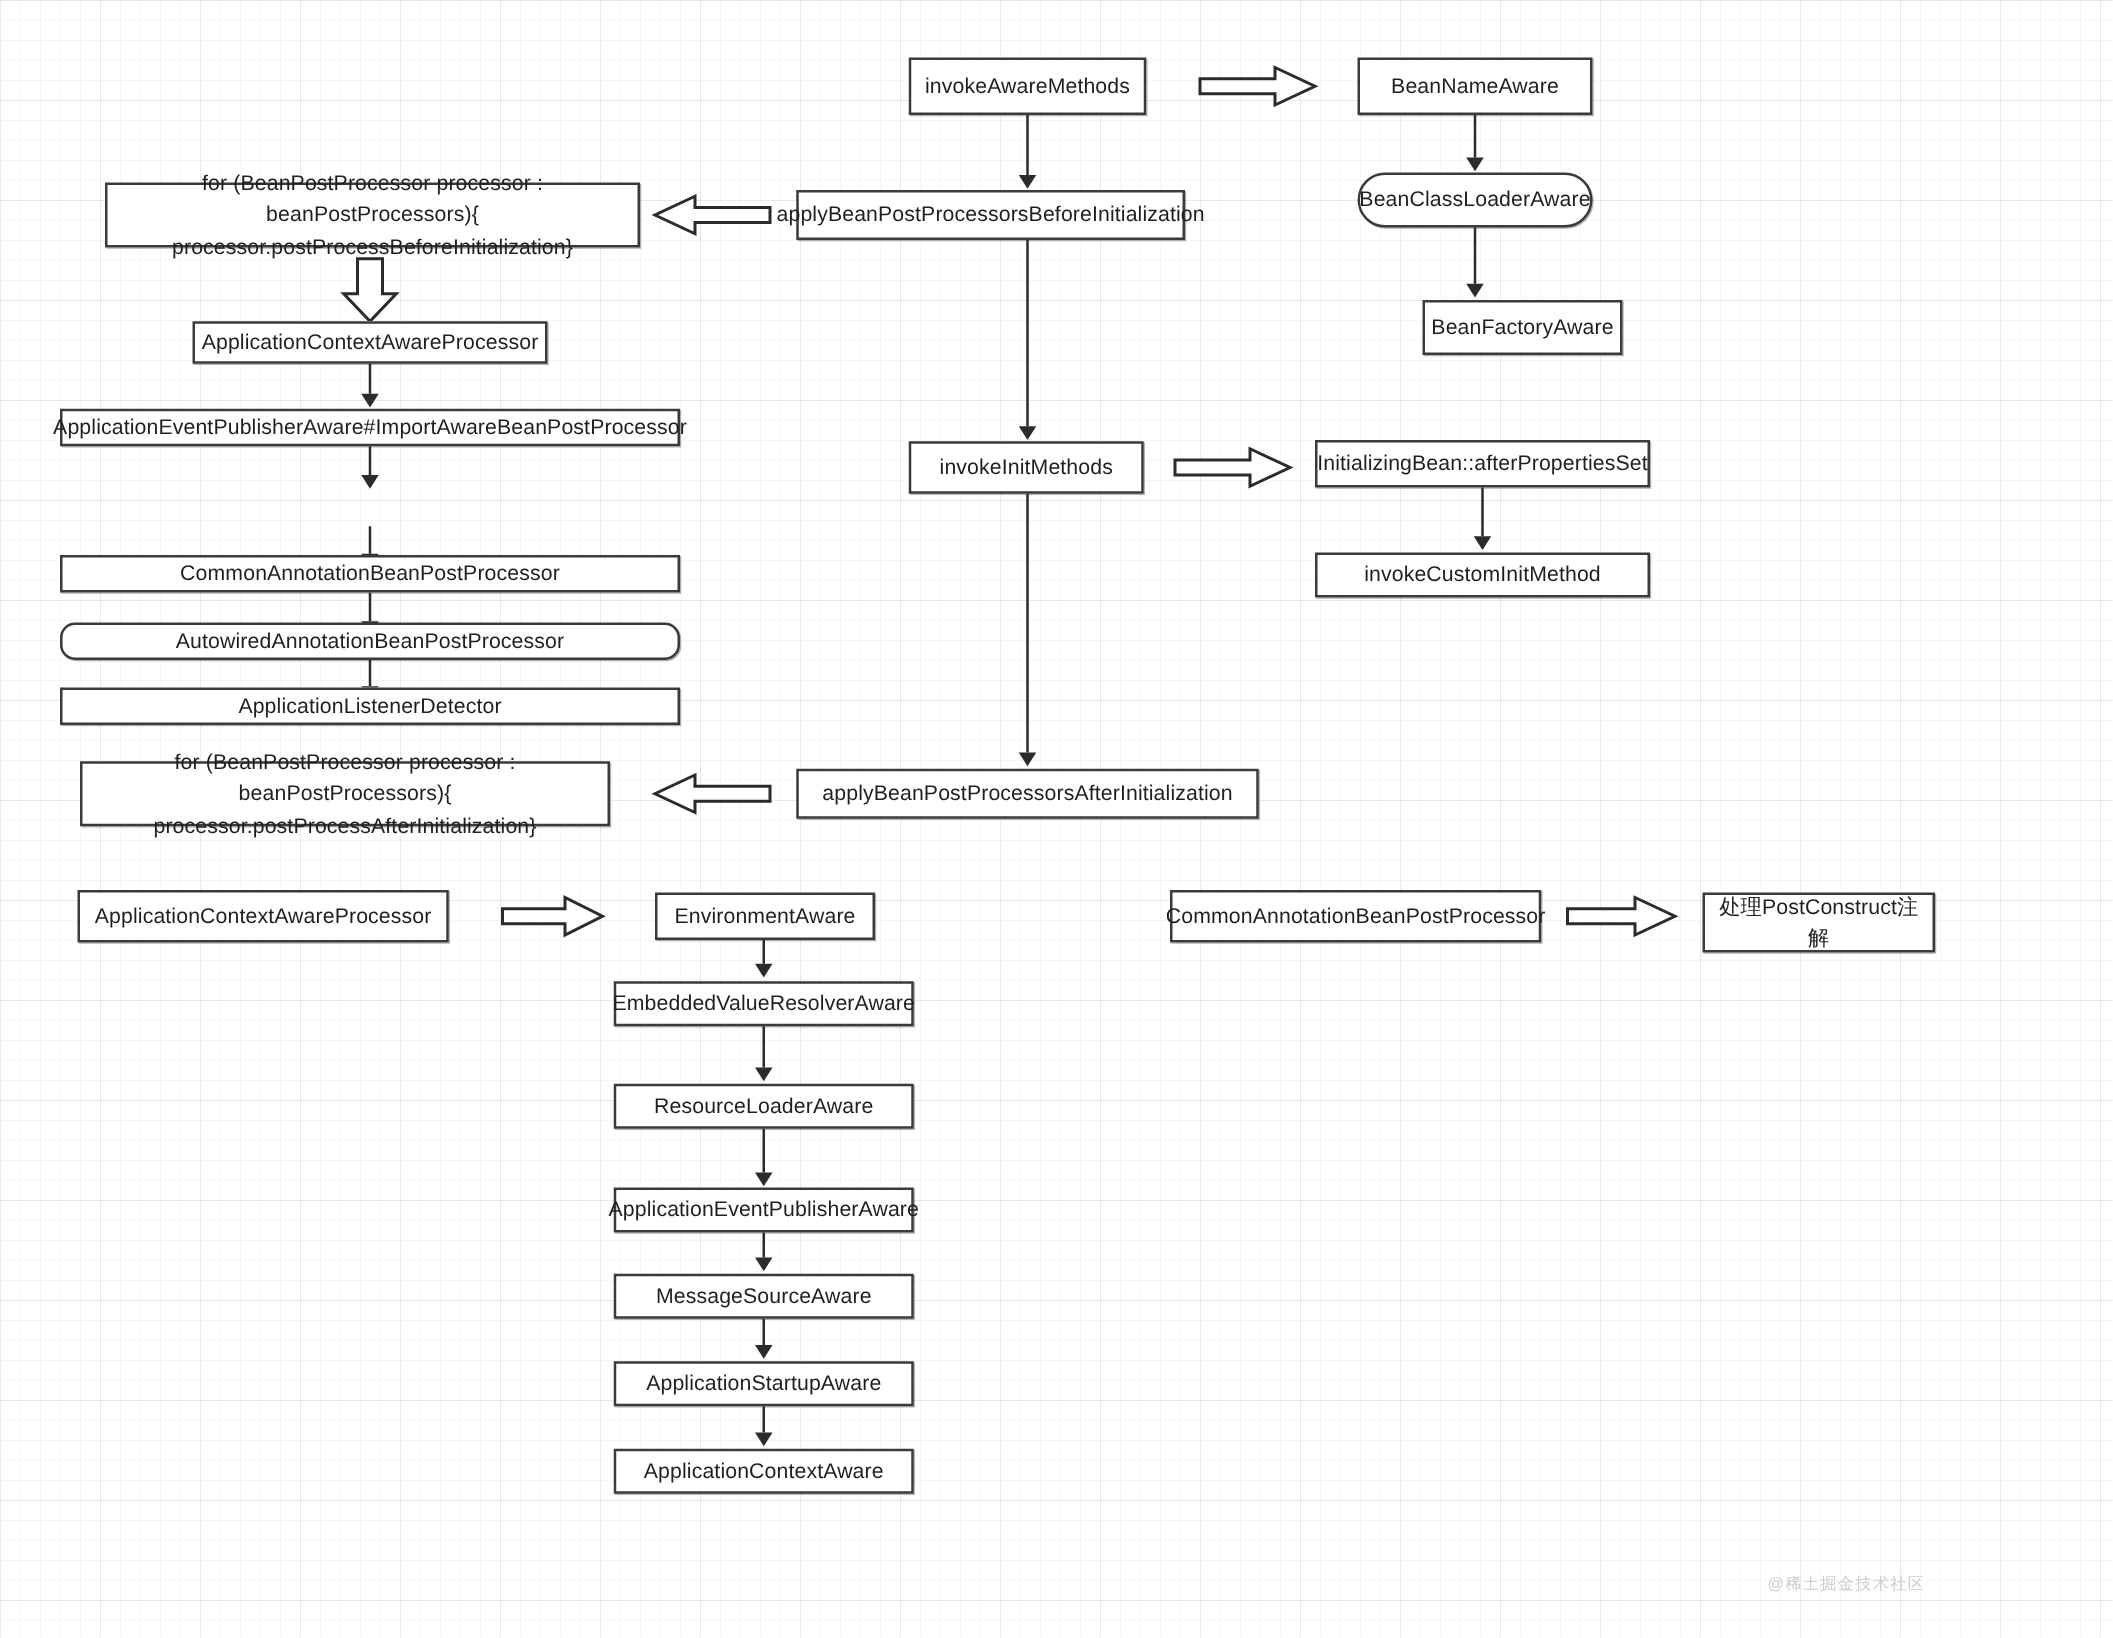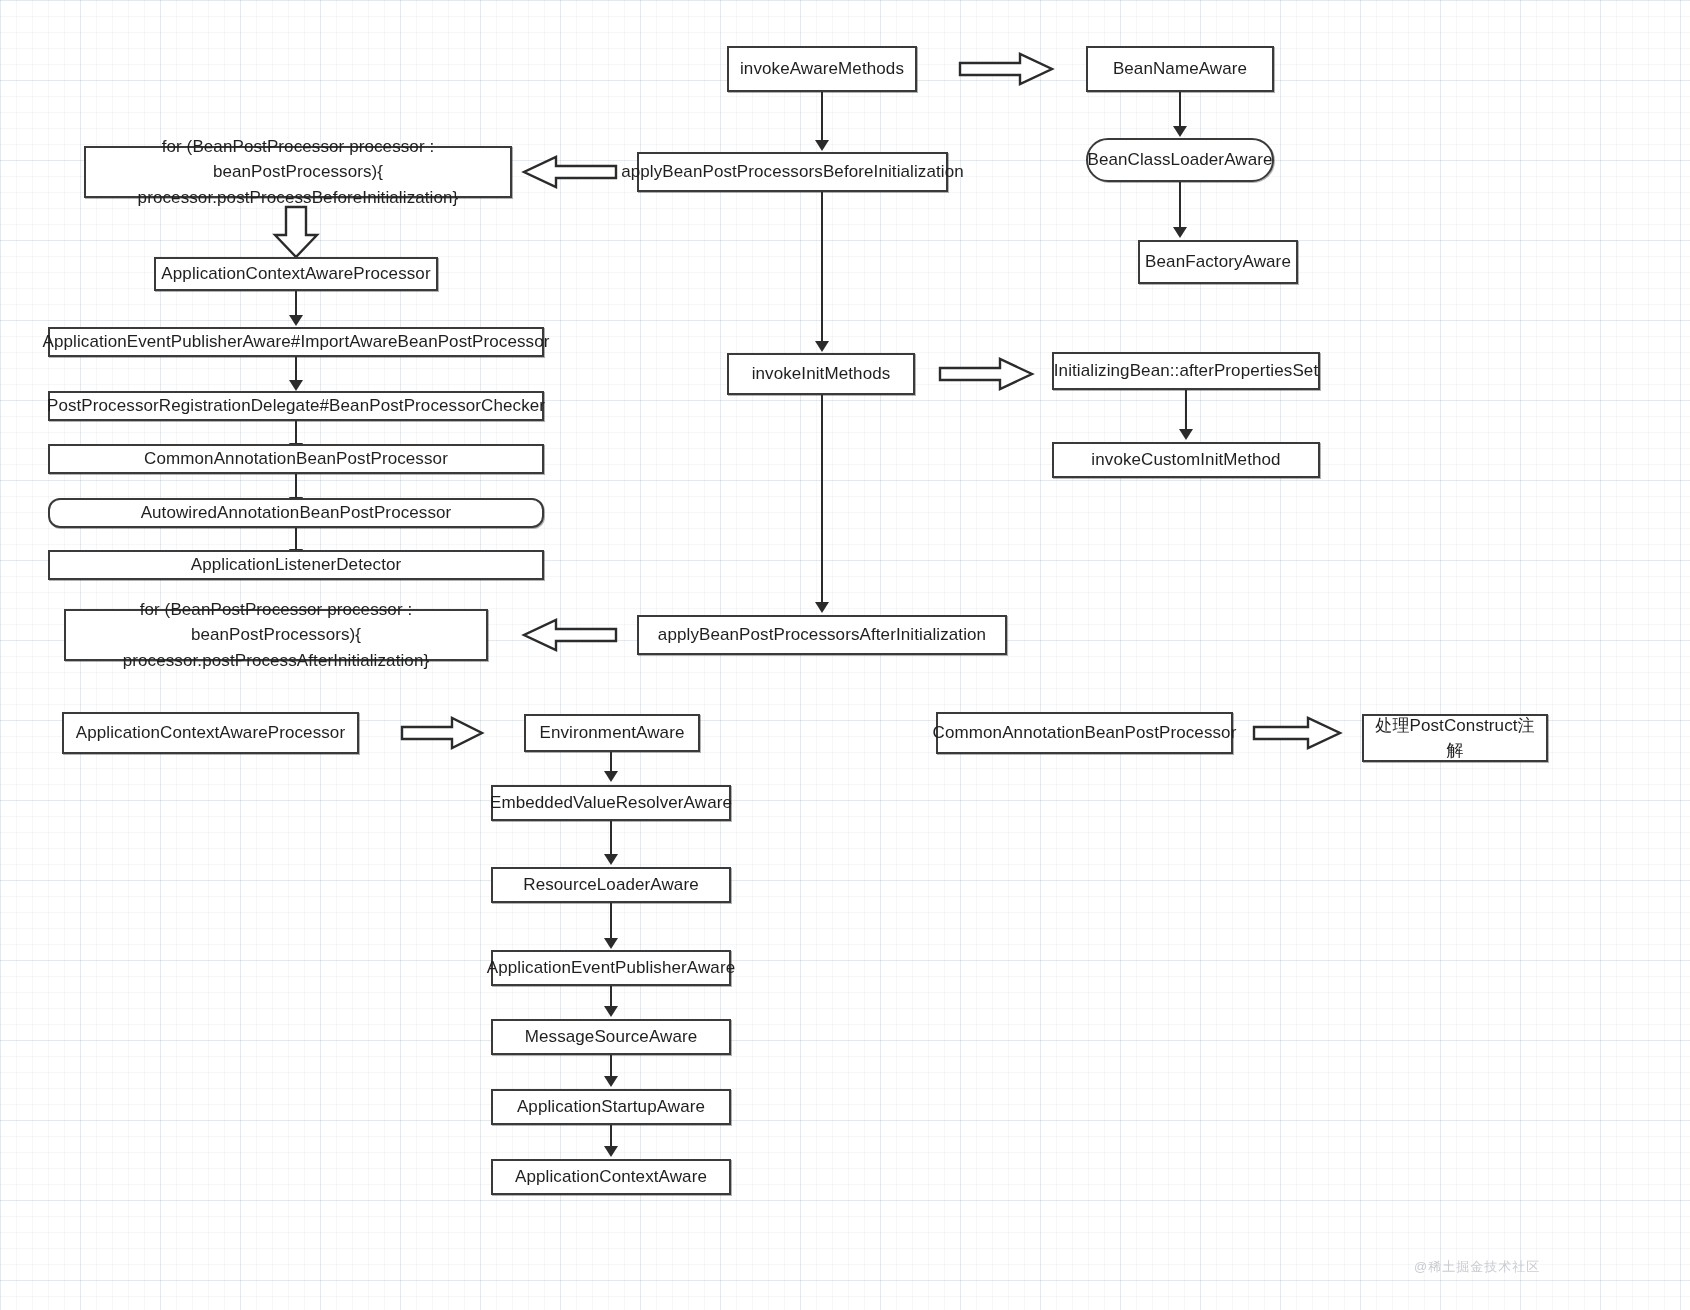--- a/index.html
+++ b/index.html
@@ -107,21 +107,20 @@
   <div class="node" style="left:154px;top:257px;width:284px;height:34px;">ApplicationContextAwareProcessor</div>
 
   <div class="conn vline" style="left:295px;top:291px;height:24px;"></div>
   <div class="arrowhead-down" style="left:289px;top:315px;"></div>
 
   <div class="node" style="left:48px;top:327px;width:496px;height:30px;">ApplicationEventPublisherAware#ImportAwareBeanPostProcessor</div>
 
   <div class="conn vline" style="left:295px;top:357px;height:23px;"></div>
   <div class="arrowhead-down" style="left:289px;top:380px;"></div>
 
-  <div class="node" style="left:48px;top:391px;width:496px;height:30px;">PostProcessorRegistrationDelegate#BeanPostProcessorChecker</div>
 
   <div class="conn vline" style="left:295px;top:421px;height:22px;"></div>
   <div class="arrowhead-down" style="left:289px;top:443px;"></div>
 
   <div class="node" style="left:48px;top:444px;width:496px;height:30px;">CommonAnnotationBeanPostProcessor</div>
 
   <div class="conn vline" style="left:295px;top:474px;height:23px;"></div>
   <div class="arrowhead-down" style="left:289px;top:497px;"></div>
 
   <div class="node" style="left:48px;top:498px;width:496px;height:30px;border-radius:12px;">AutowiredAnnotationBeanPostProcessor</div>

